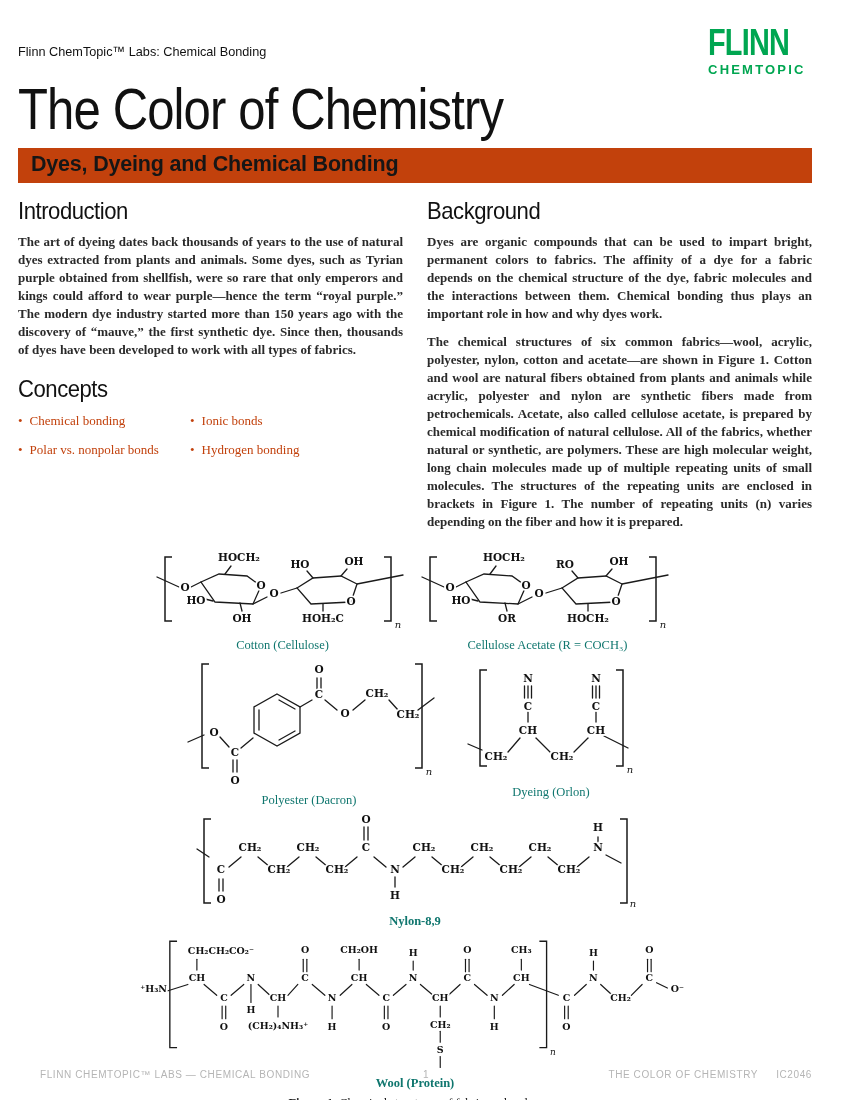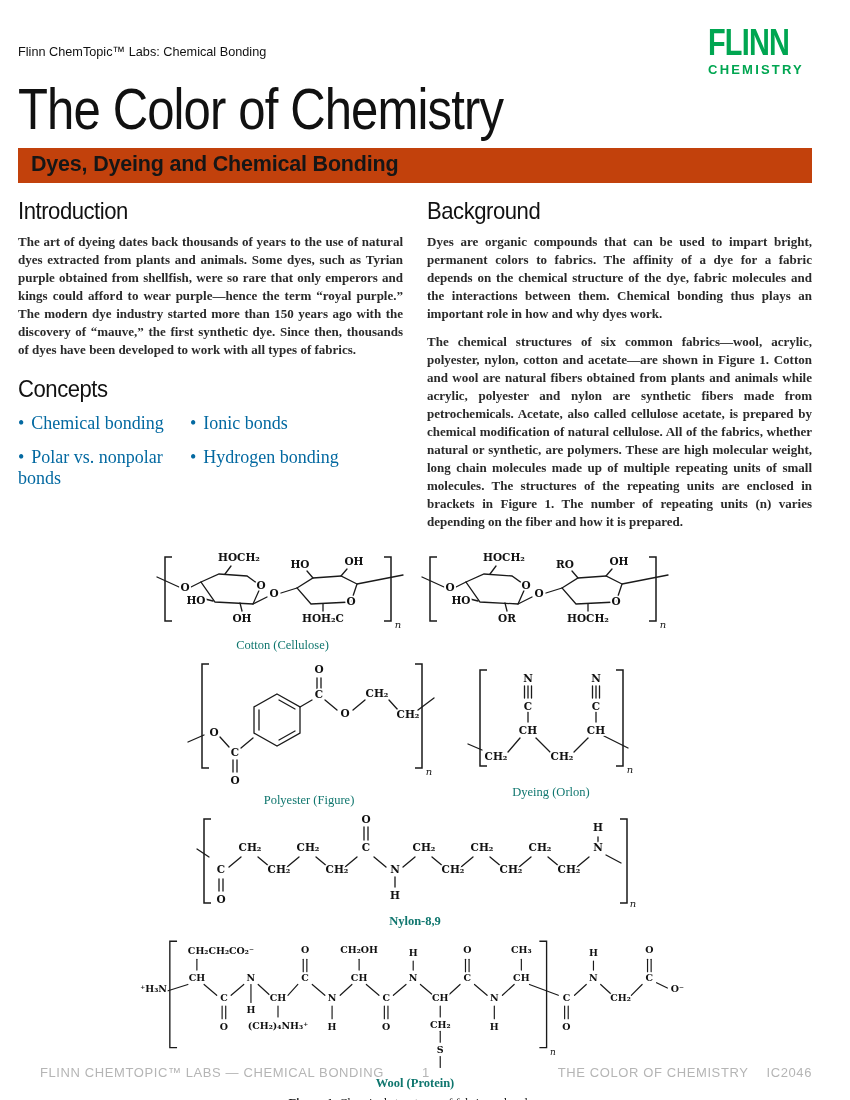--- a/index.html
+++ b/index.html
@@ -25,21 +25,21 @@
 
   
   .columns{display:flex;gap:24px;}
   .col{width:50%;box-sizing:border-box;}
   h2.sect{font-family:"Liberation Sans",sans-serif;font-weight:400;font-size:24px;
           letter-spacing:-.5px;color:#111;margin:0 0 8px;
           transform:scaleX(.92);transform-origin:left;}
   p.body{font-size:13px;line-height:18px;text-align:justify;margin:0 0 10px;color:#2a2a2a;font-weight:bold;}
   .concepts{margin-top:16px;}
   .concept-grid{display:grid;grid-template-columns:172px 1fr;row-gap:13px;
-                font-size:18px;color:#0369a1;margin-top:10px;}
+                font-size:13px;color:#c2410c;margin-top:10px;}
   .concept-item::before{content:"•";margin-right:7px;}
 
   
   .figures{margin-top:8px;}
   .fig-row{display:flex;justify-content:center;align-items:flex-start;margin-bottom:5px;}
   .fig-row.r1{gap:10px;} .fig-row.r2{gap:17px;}
   .fig{text-align:center;}
   .fig-cap{font-size:12.5px;color:#0f766e;margin-top:1px;}
   .fig-cap.bold{font-weight:700;}
   .figure1-cap{text-align:center;font-size:12.5px;color:#1d1d1d;margin-top:3px;}
@@ -49,35 +49,35 @@
   svg.chem line, svg.chem path{stroke:#1a1a1a;stroke-width:1.3;fill:none;stroke-linecap:round;}
   svg.chem path.bk{stroke-width:1.5;stroke-linecap:butt;}
   svg.chem text{font-family:"DejaVu Serif",serif;font-weight:700;font-size:10.5px;fill:#111;
                 paint-order:stroke;stroke:#ffffff;stroke-width:3.5px;stroke-linejoin:round;
                 text-anchor:middle;}
   svg.chem text.nn{font-style:italic;font-weight:400;font-size:10px;stroke-width:2.5px;}
 
   
   .footer{position:absolute;left:40px;right:38px;bottom:20px;display:grid;
           grid-template-columns:1fr auto 1fr;align-items:center;
-          font-family:"Liberation Sans",sans-serif;font-size:13px;color:#b5b5b5;
+          font-family:"Liberation Sans",sans-serif;font-size:10px;color:#b5b5b5;
           letter-spacing:.6px;}
   .f-left{text-align:left;} .f-page{text-align:center;}
   .f-right{text-align:right;display:flex;gap:18px;justify-content:flex-end;}
 </style>
 </head>
 <body>
 
 <div class="page">
 
   <div class="header-row">
     <div class="kicker">Flinn ChemTopic™ Labs: Chemical Bonding</div>
     <div class="logo">
       <div class="logo-name">FLINN</div>
-      <div class="logo-tag">CHEMISTRY</div>
+      <div class="logo-tag">CHEMTOPIC</div>
     </div>
   </div>
 
   <h1 class="title">The Color of Chemistry</h1>
 
   <div class="banner">Dyes, Dyeing and Chemical Bonding</div>
 
   <div class="columns">
     <div class="col">
       <h2 class="sect">Introduction</h2>
@@ -156,20 +156,21 @@
           <text x="106" y="40">O</text>
           <text x="41" y="55">HO</text>
           <text x="87" y="73">OR</text>
           <text x="119" y="48">O</text>
           <text x="145" y="19">RO</text>
           <text x="199" y="16">OH</text>
           <text x="196" y="56">O</text>
           <text x="168" y="73">HOCH₂</text>
           <text x="243" y="79" class="nn">n</text>
         </svg>
+        <div class="fig-cap">Cellulose Acetate (R = COCH₃)</div>
       </div>
     </div>
 
     <div class="fig-row r2">
       <div class="fig">
         <svg class="chem" width="255" height="130" viewBox="0 0 255 130">
           <path class="bk" d="M27,6 h-7 v104 h7"></path>
             <path class="bk" d="M233,6 h7 v104 h-7"></path>
           <line x1="6" y1="84" x2="22" y2="77"></line>
           <line x1="38" y1="79" x2="47" y2="89"></line>
@@ -190,21 +191,21 @@
           <text x="32" y="78">O</text>
           <text x="53" y="98">C</text>
           <text x="53" y="126">O</text>
           <text x="137" y="40">C</text>
           <text x="137" y="15">O</text>
           <text x="163" y="59">O</text>
           <text x="195" y="39">CH₂</text>
           <text x="226" y="60">CH₂</text>
           <text x="247" y="117" class="nn">n</text>
         </svg>
-        <div class="fig-cap">Polyester (Figure)</div>
+        <div class="fig-cap">Polyester (Dacron)</div>
       </div>
 
       <div class="fig">
         <svg class="chem" width="195" height="122" viewBox="0 0 195 122">
           <path class="bk" d="M33,12 h-7 v96 h7"></path>
             <path class="bk" d="M162,12 h7 v96 h-7"></path>
           <line x1="70.5" y1="28" x2="70.5" y2="40"></line>
             <line x1="74" y1="28" x2="74" y2="40"></line>
             <line x1="77.5" y1="28" x2="77.5" y2="40"></line>
           <line x1="74" y1="54" x2="74" y2="64"></line>

